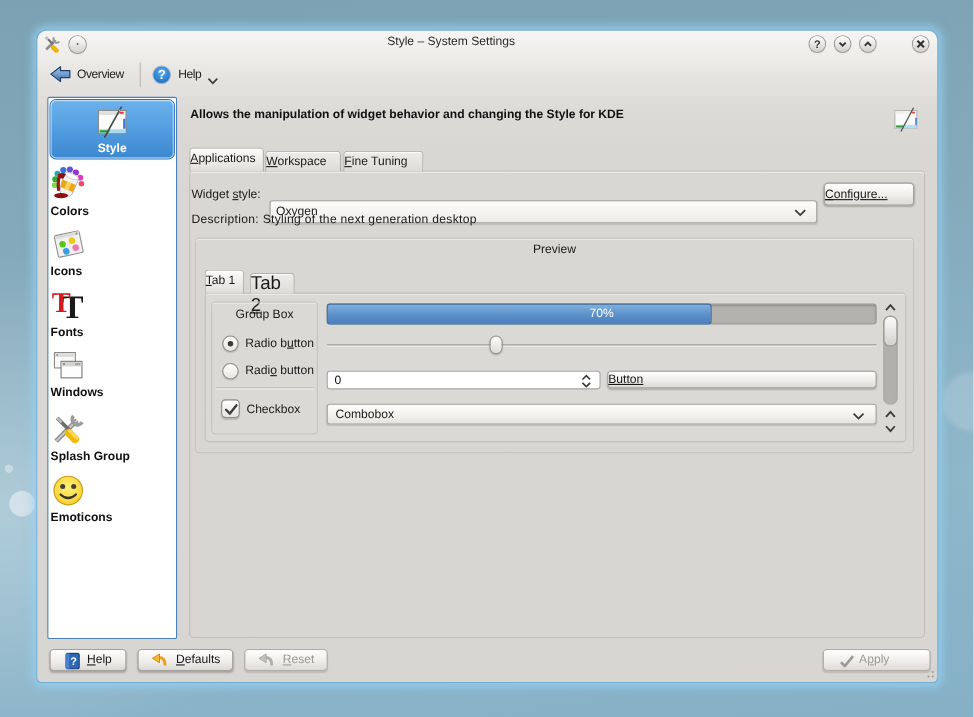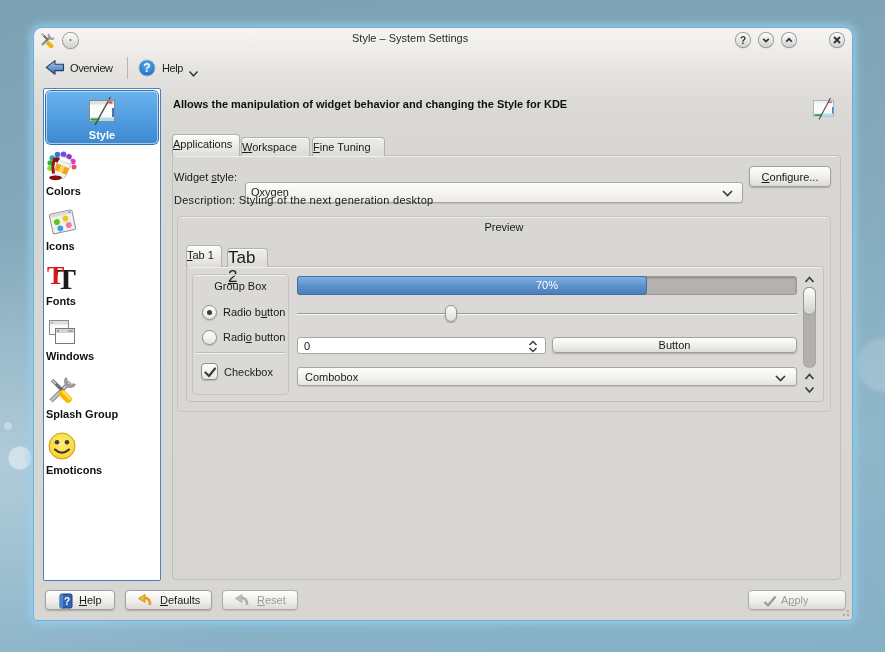--- a/index.html
+++ b/index.html
@@ -79,21 +79,21 @@
 .gbox {
   position:absolute; border:1px solid #c6c4c0; border-radius:4px;
   box-shadow:inset 0 1px 0 rgba(255,255,255,0.6);
 }
 
 
 .btn {
   position:absolute; border:1px solid #a2a19d; border-radius:4px;
   background:linear-gradient(#fefefe, #efeeec 55%, #dcdbd7);
   box-shadow:0 1px 1.5px rgba(0,0,0,0.22);
-  font-size:11px; color:#1a1a1a; text-align:center;
+  font-size:11px; color:#1a1a1a; text-decoration:underline;
 }
 .btn.disabled {
   border:1px solid #aeada9; color:#9b9a97;
   box-shadow:0 1px 1px rgba(0,0,0,0.12);
 }
 .combo {
   position:absolute; border:1px solid #a8a6a2; border-radius:3px;
   background:linear-gradient(#fdfdfc, #f2f1ee 60%, #e5e3e0);
   box-shadow:0 1px 1px rgba(0,0,0,0.12);
   font-size:11px; color:#1a1a1a;

